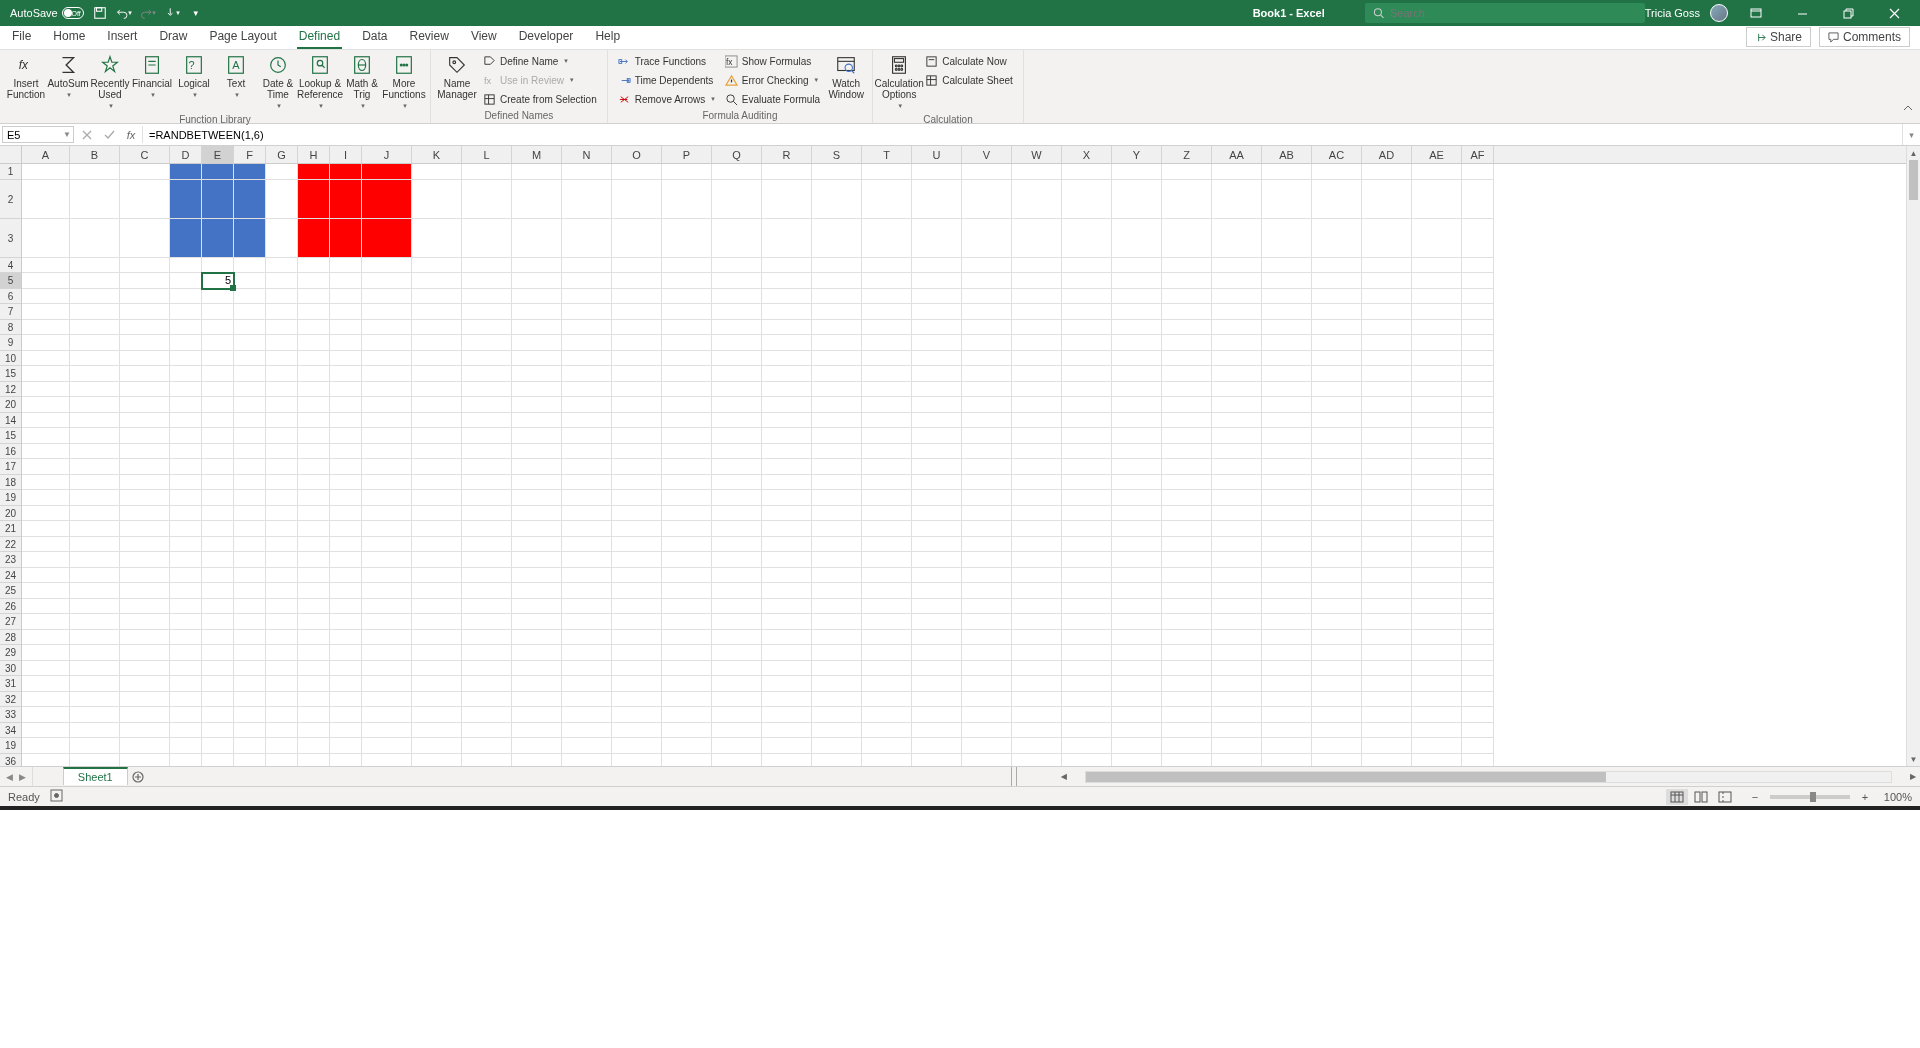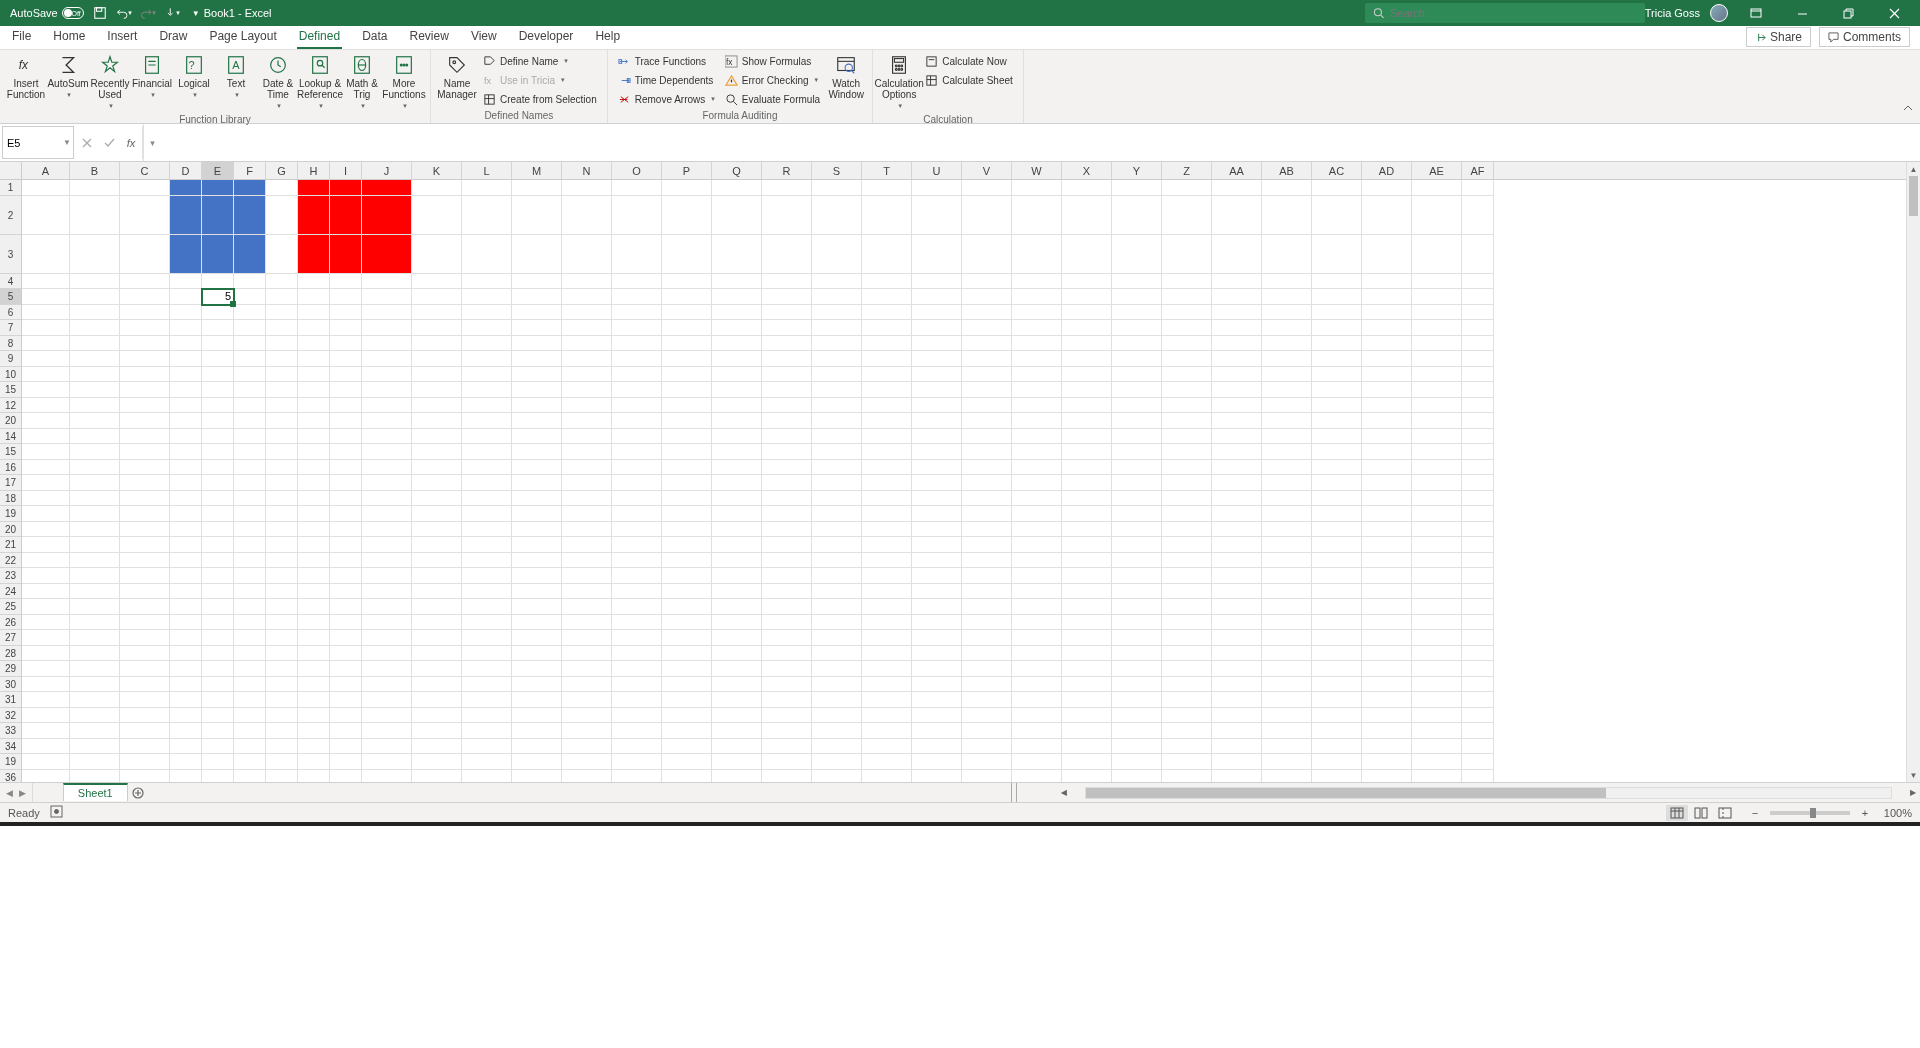--- a/index.html
+++ b/index.html
@@ -6,21 +6,21 @@
 body { background: #fff; overflow: hidden; width: 1920px; height: 1048px; }
 
 
 .title-bar { background: #217346; height: 26px; display: flex; align-items: center; color: #fff; font-size: 11px; }
 .title-left { display: flex; align-items: center; gap: 8px; padding-left: 10px; }
 .autosave { display: flex; align-items: center; gap: 4px; }
 .toggle { width: 22px; height: 12px; border: 1px solid #fff; border-radius: 6px; position: relative; display: flex; align-items: center; padding: 0 2px; font-size: 7px; justify-content: flex-end; }
 .toggle-dot { width: 8px; height: 8px; background: #fff; border-radius: 50%; position: absolute; left: 1px; }
 .qat-btn { width: 16px; height: 16px; display: flex; align-items: center; justify-content: center; cursor: pointer; }
 .qat-btn svg { width: 14px; height: 14px; }
-.title-center { flex: 1; text-align: left; }
+.title-center { flex: 1; text-align: right; font-weight: bold; }
 .search-box { background: #2e8b57; width: 280px; height: 20px; display: flex; align-items: center; padding: 0 8px; border-radius: 2px; gap: 6px; margin-left: 40px;}
 .search-box input { background: transparent; border: none; color: #ddd; font-size: 11px; outline: none; width: 100%; }
 .title-right { display: flex; align-items: center; gap: 10px; padding-right: 8px; }
 .avatar { width: 18px; height: 18px; border-radius: 50%; background: linear-gradient(135deg,#8ab,#678); border:1px solid #fff; }
 .win-btn { width: 36px; height: 26px; display: flex; align-items: center; justify-content: center; cursor: pointer; }
 
 
 .tabs-row { background: #fff; height: 24px; display: flex; align-items: flex-end; padding: 0 10px; border-bottom: 1px solid #e0e0e0; justify-content: space-between; }
 .tabs-left { display: flex; gap: 18px; }
 .tab { font-size: 12px; color: #444; padding: 4px 2px; cursor: pointer; border-bottom: 2px solid transparent; }
@@ -36,21 +36,21 @@
 .big-btn { display: flex; flex-direction: column; align-items: center; justify-content: flex-start; width: 40px; padding: 2px; cursor: pointer; font-size: 10px; color: #333; text-align: center; gap:2px;}
 .big-btn svg { width: 22px; height: 22px; }
 .big-btn .lbl { line-height: 11px; }
 .small-btns { display: flex; flex-direction: column; gap: 1px; }
 .small-btn { display: flex; align-items: center; gap: 4px; font-size: 10px; color: #333; padding: 1px 4px; cursor: pointer; height:18px;}
 .small-btn.disabled { color: #aaa; }
 .small-btn svg { width: 13px; height: 13px; flex-shrink:0;}
 .collapse-caret { position: absolute; right: 6px; bottom: 4px; cursor: pointer; }
 
 
-.formula-bar { height: 38px; background: #fff; border-bottom: 1px solid #d0d0d0; display: flex; align-items: stretch; }
+.formula-bar { height: 22px; background: #fff; border-bottom: 1px solid #d0d0d0; display: flex; align-items: stretch; }
 .name-box { width: 72px; border: 1px solid #ccc; margin: 2px; display: flex; align-items: center; padding: 0 4px; font-size: 11px; position: relative; }
 .name-box-dd { position: absolute; right: 2px; font-size: 8px; color: #888; }
 .fb-btns { display: flex; align-items: center; padding: 0 4px; gap: 8px; border-right: 1px solid #e0e0e0; margin:2px 0;}
 .fb-btn { width: 14px; height: 14px; display:flex; align-items:center; justify-content:center; color:#888; cursor:pointer;}
 .fx-label { font-style: italic; font-size: 11px; color: #666; }
 .formula-input { flex: 1; border: none; padding: 0 6px; font-size: 11px; outline: none; }
 .fb-expand { width: 18px; display:flex; align-items:center; justify-content:center; border-left:1px solid #e0e0e0; cursor:pointer; color:#888; font-size:9px;}
 
 
 .grid-wrap { position: relative; height: 620px; overflow: hidden; }
@@ -304,21 +304,21 @@
             <svg viewBox="0 0 14 14" fill="none" stroke="#333">
               <path d="M2 2 H8 L12 6 L8 10 H2 Z"></path>
             </svg>
             <span>Define Name</span>
             <span class="dd-caret">▾</span>
           </div>
         <div class="small-btn disabled">
             <svg viewBox="0 0 14 14" fill="none" stroke="#aaa">
               <text x="1" y="11" font-size="10" fill="#aaa" stroke="none">fx</text>
             </svg>
-            <span>Use in Tricia</span>
+            <span>Use in Review</span>
             <span class="dd-caret">▾</span>
           </div>
         <div class="small-btn">
             <svg viewBox="0 0 14 14" fill="none" stroke="#333">
               <rect x="2" y="2" width="10" height="10"></rect>
               <path d="M2 6 H12 M6 2 V12"></path>
             </svg>
             <span>Create from Selection</span>
           </div>
       </div>
@@ -439,20 +439,21 @@
           <path d="M1 1 L9 9 M9 1 L1 9"></path>
         </svg>
       </span>
     <span class="fb-btn">
         <svg width="11" height="11" viewBox="0 0 11 11" stroke="#aaa" stroke-width="1.3" fill="none">
           <path d="M1 6 L4 9 L10 2"></path>
         </svg>
       </span>
     <span class="fb-btn fx-label">fx</span>
   </div>
+  <input class="formula-input" value="=RANDBETWEEN(1,6)" style="">
   <div class="fb-expand">▾</div>
 </div>
 
 <div class="grid-wrap">
   <div class="corner"></div>
   <div class="col-headers" id="col-headers">
       <div class="col-h" style="width: 48px;">A</div>
       <div class="col-h" style="width: 50px;">B</div>
       <div class="col-h" style="width: 50px;">C</div>
       <div class="col-h" style="width: 32px;">D</div>

